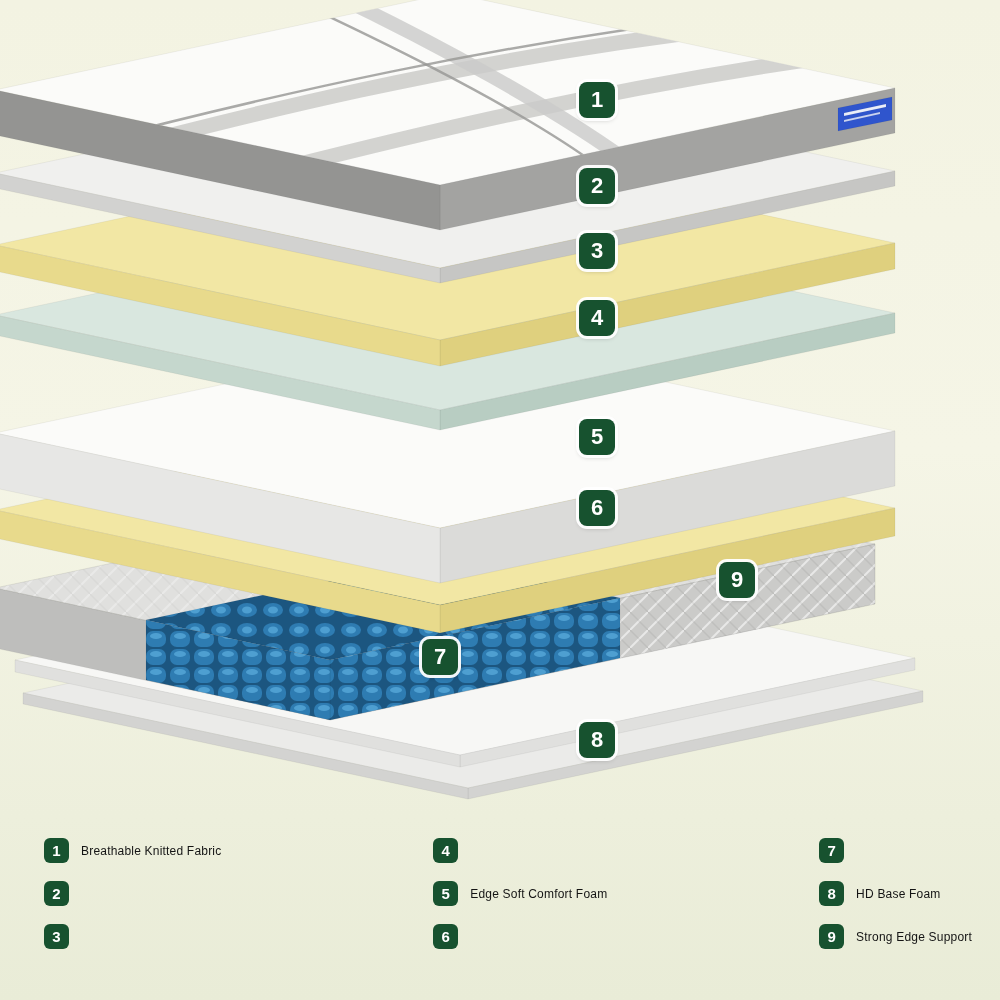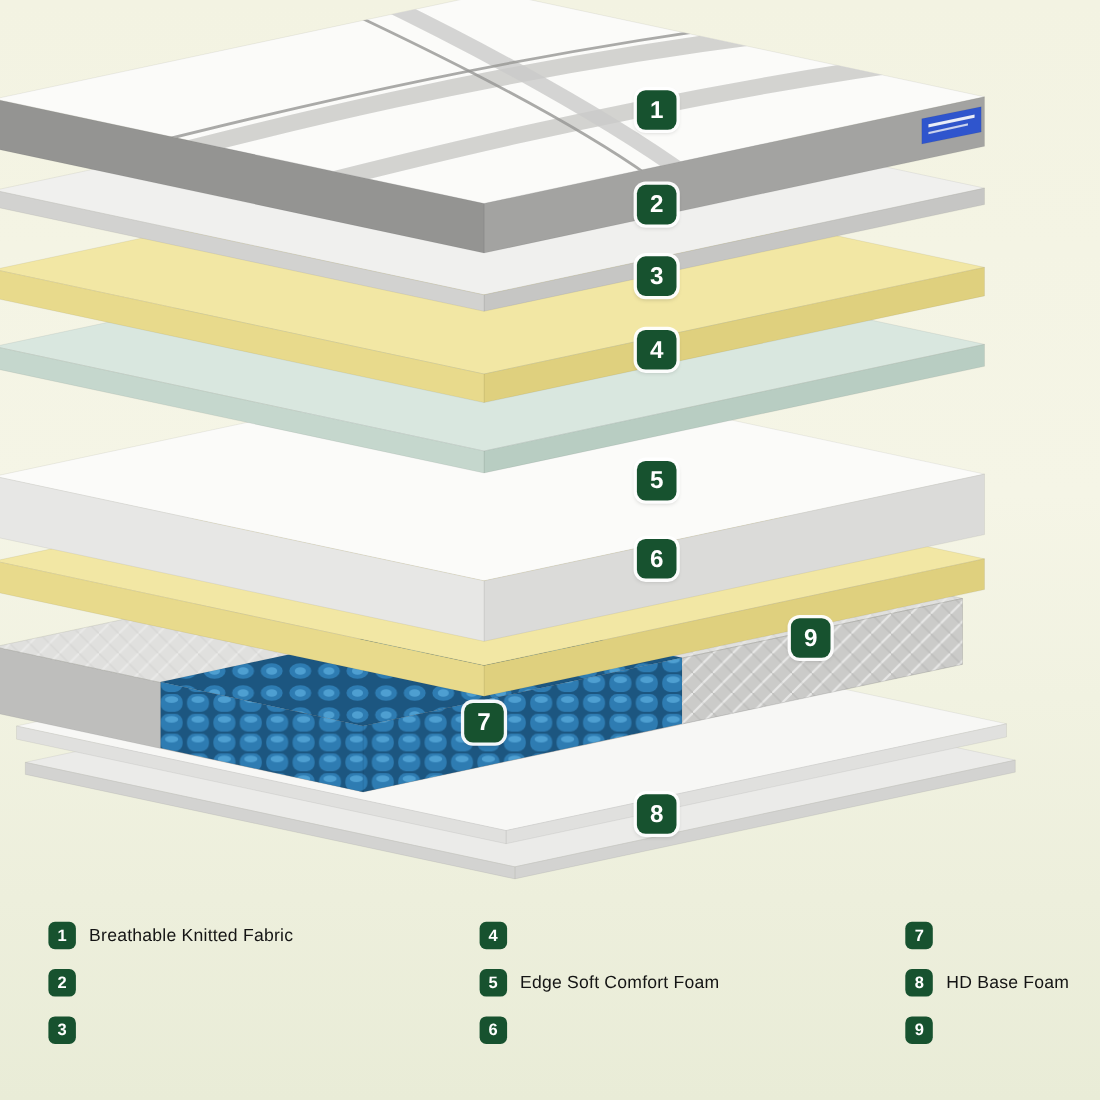--- a/index.html
+++ b/index.html
@@ -28,21 +28,21 @@
     display:flex;justify-content:space-between;
   }
   .legend-col{display:flex;flex-direction:column;gap:18px}
   .legend-item{display:flex;align-items:center;gap:12px}
   .mini-badge{
     width:25px;height:25px;border-radius:6px;flex:none;
     background:var(--badge-green);color:var(--badge-text);
     display:flex;align-items:center;justify-content:center;
     font-weight:bold;font-size:15px;
   }
-  .legend-label{font-size:16px;color:var(--legend-text);letter-spacing:.2px;white-space:nowrap}
+  .legend-label{font-size:12px;color:var(--legend-text);letter-spacing:.2px;white-space:nowrap}
 </style>
 </head>
 <body>
 
 <div class="stage">
 
   <svg class="diagram-svg" width="1000" height="830" viewBox="0 0 1000 830">
     <defs>
       <clipPath id="l1top">
           <polygon points="440,185 895,88 450,-7 -5,90"></polygon>
@@ -171,17 +171,18 @@
     <div class="legend-col">
       <div class="legend-item">
         <span class="mini-badge">7</span>
       </div>
       <div class="legend-item">
         <span class="mini-badge">8</span>
         <span class="legend-label">HD Base Foam</span>
       </div>
       <div class="legend-item">
         <span class="mini-badge">9</span>
+        <span class="legend-label">Strong Edge Support</span>
       </div>
     </div>
   </div>
 
 </div>
 
 </body></html>

